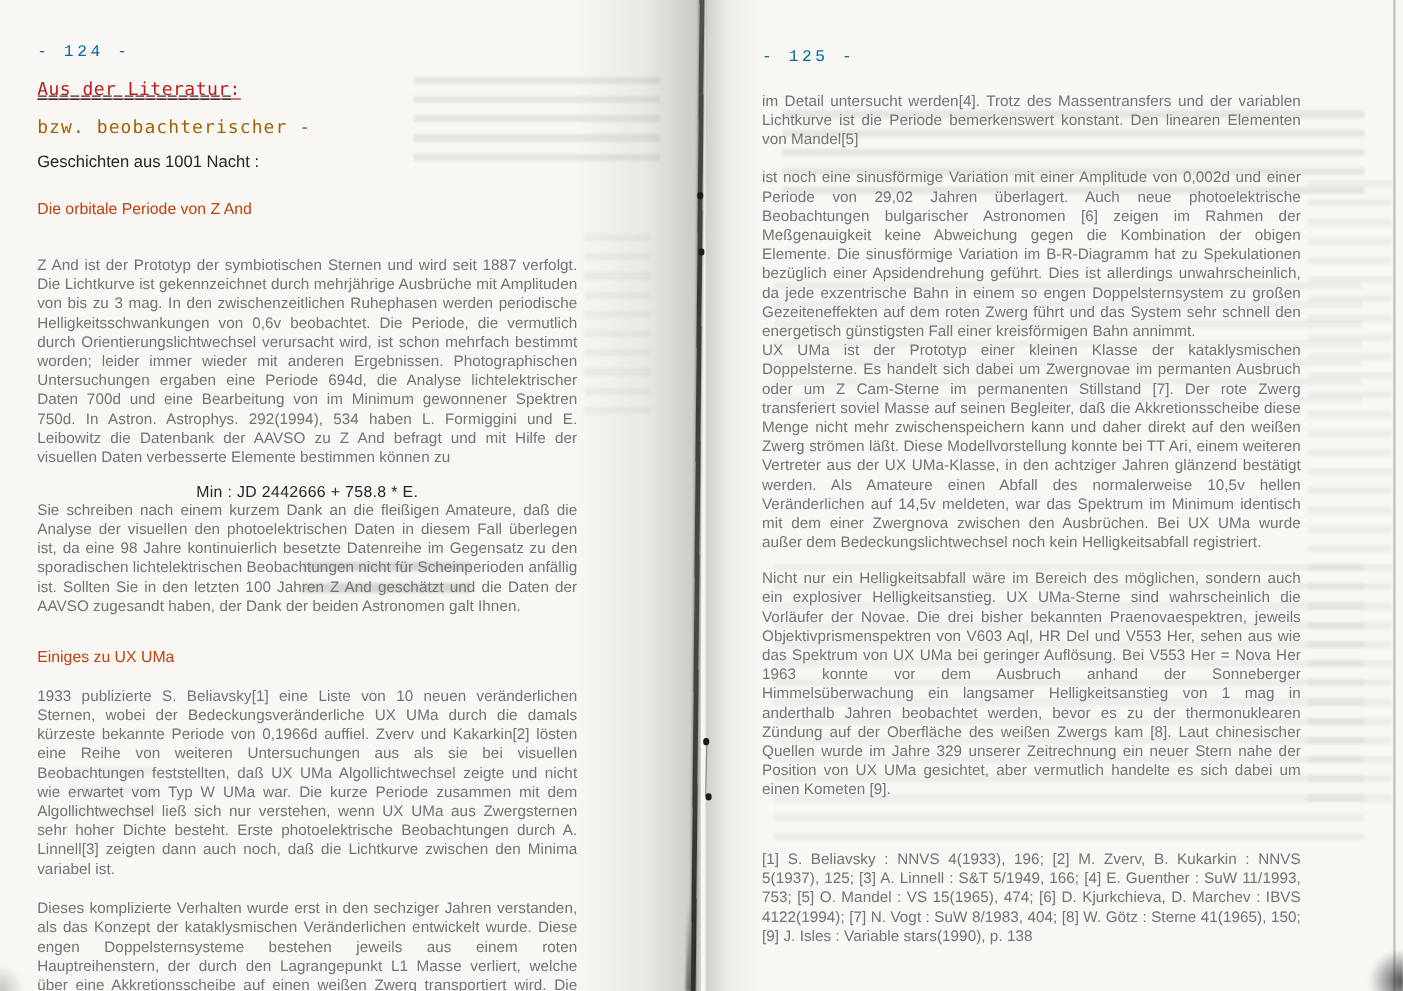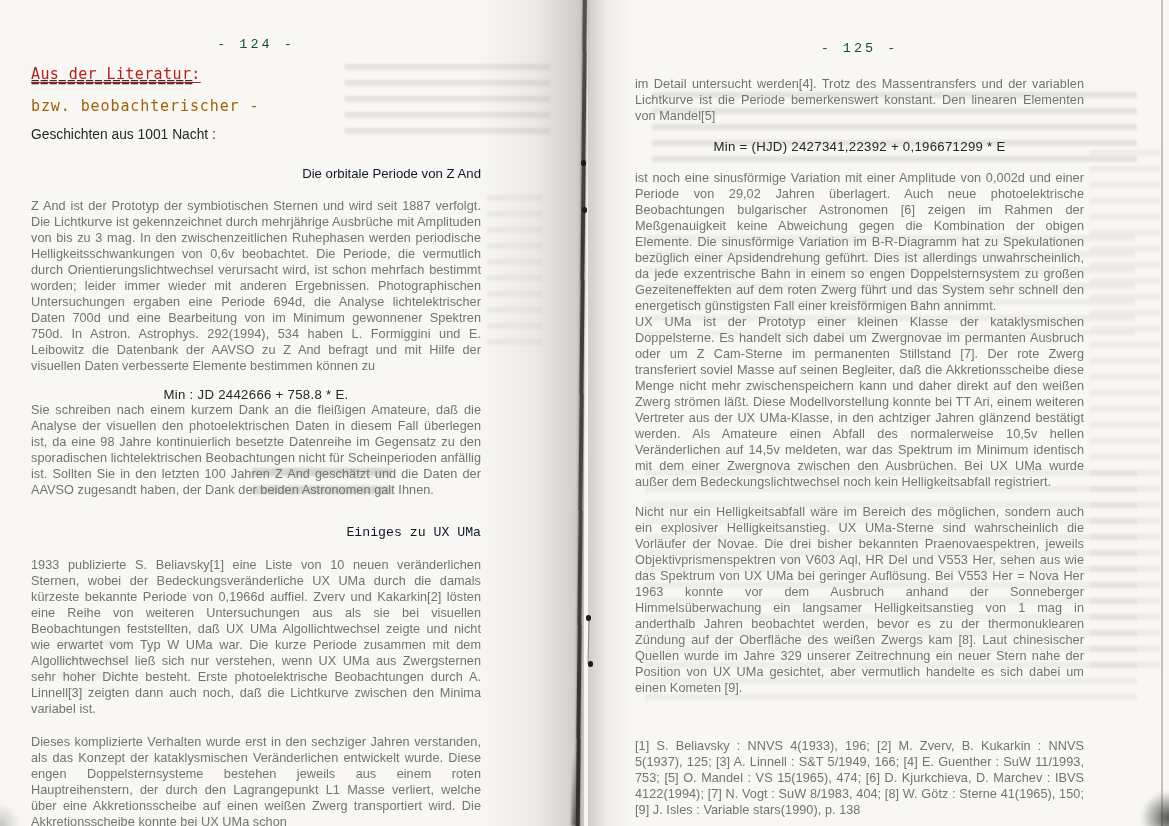--- a/index.html
+++ b/index.html
@@ -9,24 +9,23 @@
     background:#f8f7f4;
     -webkit-font-smoothing:antialiased;
   }
 
   
   .page { position:absolute; top:0; }
   .page-left  { left:31px;  width:450px; }
   .page-right { left:635px; width:449px; }
 
   .pagenum {
-    text-align:center;
     font-family:"Liberation Mono","DejaVu Sans Mono",monospace;
     font-size:13.5px; letter-spacing:3px;
-    color:#14532d;
+    color:#0369a1;
   }
   .page-left  .pagenum { margin-top:37px; }
   .page-right .pagenum { margin-top:41px; }
 
   .tw-title {
     margin-top:13px;
     font-family:"DejaVu Sans Mono","Liberation Mono",monospace;
     font-size:15px; letter-spacing:0.4px;
     color:#b91c1c;
     text-decoration:underline;
@@ -53,33 +52,33 @@
 
   .par {
     font-family:"Liberation Sans",sans-serif;
     font-size:12.7px; line-height:16px;
     text-align:justify;
     color:#737373;
     letter-spacing:0.05px;
   }
   .h-center {
     font-family:"Liberation Sans",sans-serif;
-    font-size:13.2px; text-align:right; color:#0f172a;
+    font-size:13.2px; text-align:left; color:#c2410c;
   }
   .formula {
     font-family:"Liberation Sans",sans-serif;
     font-size:13.2px; text-align:center; color:#262625;
     letter-spacing:0.3px;
   }
 
   .page-left .h1        { margin-top:24px; }
-  .page-left .p1        { margin-top:17px; }
+  .page-left .p1        { margin-top:32px; }
   .page-left .f1        { margin-top:13px; }
   .page-left .p2        { }
-  .page-left .h2        { margin-top:27px;font-family:Liberation Mono, monospace; }
+  .page-left .h2        { margin-top:27px; }
   .page-left .p3        { margin-top:17px; }
   .page-left .p4        { margin-top:17px; }
 
   .page-right .p1       { margin-top:20px; }
   .page-right .f1       { margin-top:15px; }
   .page-right .p2       { margin-top:16px; }
   .page-right .p3       { }
   .page-right .p4       { margin-top:14px; }
   .page-right .refs     { margin-top:42px; }
 
@@ -191,18 +190,17 @@
 
   <div class="h-center h2">Einiges zu UX UMa</div>
   <div class="par p3">1933 publizierte S. Beliavsky[1] eine Liste von 10 neuen veränderlichen Sternen, wobei der Bedeckungsveränderliche UX UMa durch die damals kürzeste bekannte Periode von 0,1966d auffiel. Zverv und Kakarkin[2] lösten eine Reihe von weiteren Untersuchungen aus als sie bei visuellen Beobachtungen feststellten, daß UX UMa Algollichtwechsel zeigte und nicht wie erwartet vom Typ W UMa war. Die kurze Periode zusammen mit dem Algollichtwechsel ließ sich nur verstehen, wenn UX UMa aus Zwergsternen sehr hoher Dichte besteht. Erste photoelektrische Beobachtungen durch A. Linnell[3] zeigten dann auch noch, daß die Lichtkurve zwischen den Minima variabel ist.</div>
   <div class="par p4">Dieses komplizierte Verhalten wurde erst in den sechziger Jahren verstanden, als das Konzept der kataklysmischen Veränderlichen entwickelt wurde. Diese engen Doppelsternsysteme bestehen jeweils aus einem roten Hauptreihenstern, der durch den Lagrangepunkt L1 Masse verliert, welche über eine Akkretionsscheibe auf einen weißen Zwerg transportiert wird. Die Akkretionsscheibe konnte bei UX UMa schon</div>
 </div>
 
 <div class="page page-right">
   <div class="pagenum">- 125 -</div>
 
   <div class="par p1">im Detail untersucht werden[4]. Trotz des Massentransfers und der variablen Lichtkurve ist die Periode bemerkenswert konstant. Den linearen Elementen von Mandel[5]</div>
-  <div class="formula f1">Min = (HJD) 2427341,22392 + 0,196671299 * E</div>
   <div class="par p2">ist noch eine sinusförmige Variation mit einer Amplitude von 0,002d und einer Periode von 29,02 Jahren überlagert. Auch neue photoelektrische Beobachtungen bulgarischer Astronomen [6] zeigen im Rahmen der Meßgenauigkeit keine Abweichung gegen die Kombination der obigen Elemente. Die sinusförmige Variation im B-R-Diagramm hat zu Spekulationen bezüglich einer Apsidendrehung geführt. Dies ist allerdings unwahrscheinlich, da jede exzentrische Bahn in einem so engen Doppelsternsystem zu großen Gezeiteneffekten auf dem roten Zwerg führt und das System sehr schnell den energetisch günstigsten Fall einer kreisförmigen Bahn annimmt.</div>
   <div class="par p3">UX UMa ist der Prototyp einer kleinen Klasse der kataklysmischen Doppelsterne. Es handelt sich dabei um Zwergnovae im permanten Ausbruch oder um Z Cam-Sterne im permanenten Stillstand [7]. Der rote Zwerg transferiert soviel Masse auf seinen Begleiter, daß die Akkretionsscheibe diese Menge nicht mehr zwischenspeichern kann und daher direkt auf den weißen Zwerg strömen läßt. Diese Modellvorstellung konnte bei TT Ari, einem weiteren Vertreter aus der UX UMa-Klasse, in den achtziger Jahren glänzend bestätigt werden. Als Amateure einen Abfall des normalerweise 10,5v hellen Veränderlichen auf 14,5v meldeten, war das Spektrum im Minimum identisch mit dem einer Zwergnova zwischen den Ausbrüchen. Bei UX UMa wurde außer dem Bedeckungslichtwechsel noch kein Helligkeitsabfall registriert.</div>
   <div class="par p4">Nicht nur ein Helligkeitsabfall wäre im Bereich des möglichen, sondern auch ein explosiver Helligkeitsanstieg. UX UMa-Sterne sind wahrscheinlich die Vorläufer der Novae. Die drei bisher bekannten Praenovaespektren, jeweils Objektivprismenspektren von V603 Aql, HR Del und V553 Her, sehen aus wie das Spektrum von UX UMa bei geringer Auflösung. Bei V553 Her = Nova Her 1963 konnte vor dem Ausbruch anhand der Sonneberger Himmelsüberwachung ein langsamer Helligkeitsanstieg von 1 mag in anderthalb Jahren beobachtet werden, bevor es zu der thermonuklearen Zündung auf der Oberfläche des weißen Zwergs kam [8]. Laut chinesischer Quellen wurde im Jahre 329 unserer Zeitrechnung ein neuer Stern nahe der Position von UX UMa gesichtet, aber vermutlich handelte es sich dabei um einen Kometen [9].</div>
   <div class="par refs">[1] S. Beliavsky : NNVS 4(1933), 196; [2] M. Zverv, B. Kukarkin : NNVS 5(1937), 125; [3] A. Linnell : S&amp;T 5/1949, 166; [4] E. Guenther : SuW 11/1993, 753; [5] O. Mandel : VS 15(1965), 474; [6] D. Kjurkchieva, D. Marchev : IBVS 4122(1994); [7] N. Vogt : SuW 8/1983, 404; [8] W. Götz : Sterne 41(1965), 150; [9] J. Isles : Variable stars(1990), p. 138</div>
 </div>
 
 </body></html>

